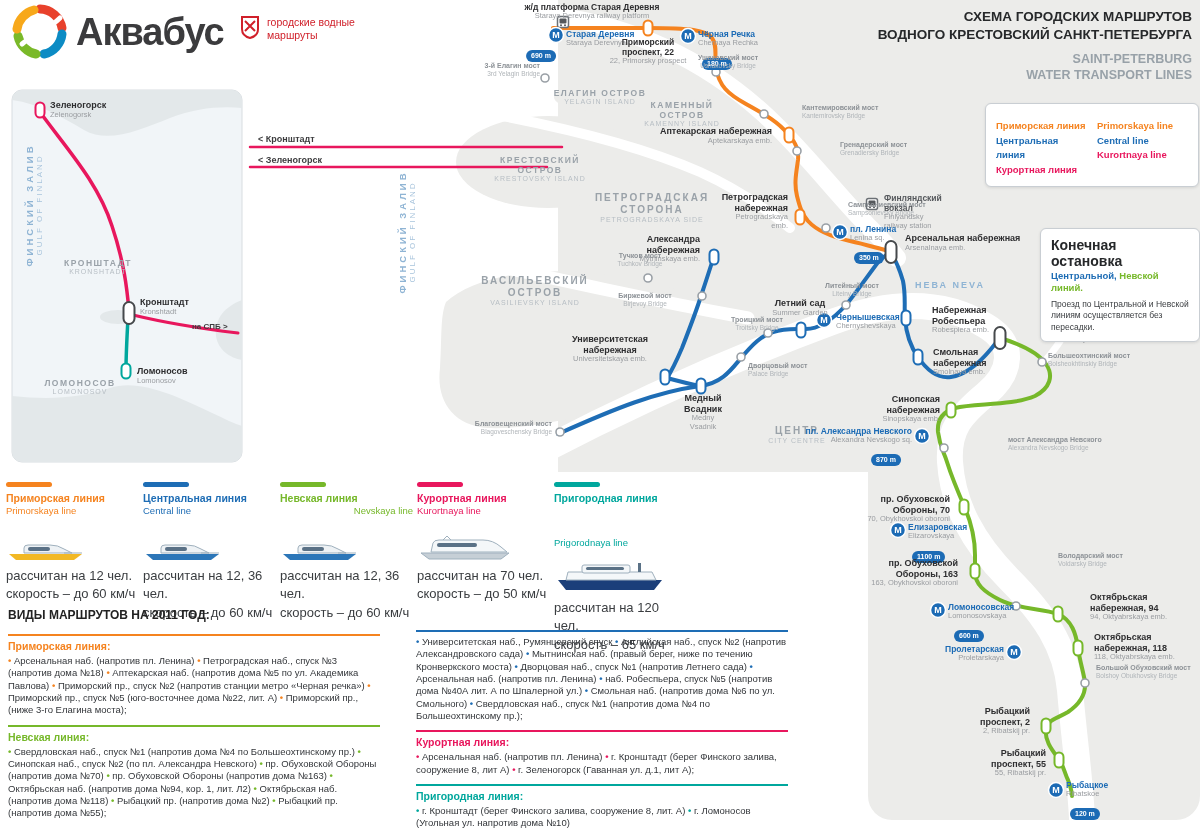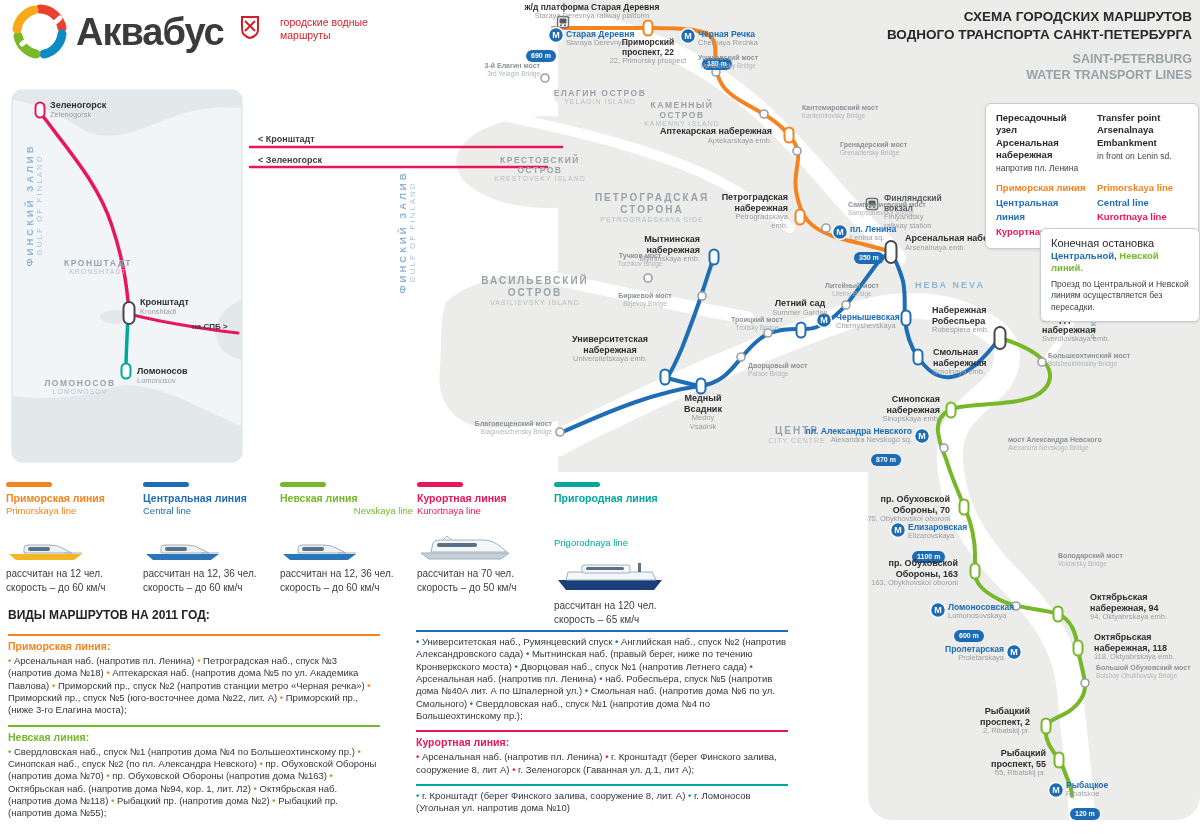--- a/index.html
+++ b/index.html
@@ -24,47 +24,47 @@
   .water{font-size:9px;font-weight:bold;color:#8fb4d4;letter-spacing:2px}
   .water-sm{font-size:8px;font-weight:bold;color:#8fb4d4;letter-spacing:1px}
   .pill{display:inline-block;background:#1c6bb5;color:#fff;font-size:7px;font-weight:bold;
         padding:1px 5px;border-radius:7px;line-height:1.4}
   .note{font-size:9px;font-weight:bold;color:#3c3c3e}
   .note-sm{font-size:8px;font-weight:bold;color:#3c3c3e}
 
   #header{position:absolute;left:0;top:0;width:1200px;height:66px}
   #logo{position:absolute;left:12px;top:4px;display:flex;align-items:center}
   #logo-text{font-size:38px;font-weight:bold;color:#3b3b3d;letter-spacing:-1px;margin-left:8px}
-  #brand-right{position:absolute;left:240px;top:14px;display:flex;gap:20px;align-items:flex-start}
+  #brand-right{position:absolute;left:240px;top:14px;display:flex;gap:7px;align-items:flex-start}
   .tagline{font-size:10.5px;color:#d0202a;line-height:1.25;padding-top:2px}
   #title-block{position:absolute;right:8px;top:8px;text-align:right}
   .t-ru{font-size:13.5px;font-weight:bold;color:#26282a;line-height:1.3}
   .t-en{font-size:12.5px;font-weight:bold;color:#98a1a8;line-height:1.3;margin-top:8px}
 
   .info-box{position:absolute;background:#fff;border:1px solid #c9ced3;border-radius:6px;
             box-shadow:0 1px 3px rgba(0,0,0,.10);padding:8px 10px}
   #transfer-box{left:985px;top:103px;width:192px}
   .tb-cols{display:flex;gap:10px}
   .tb-col{flex:1}
   .tb-title,.tb-name{font-size:9.5px;font-weight:bold;color:#26282a;line-height:1.3}
   .tb-note{font-size:8.5px;color:#43464a;margin-top:2px;line-height:1.25}
   .tb-lines{display:flex;gap:10px;margin-top:7px}
   .tb-line{font-size:9.5px;font-weight:bold;line-height:1.55}
   #terminal-box{left:1040px;top:228px;width:138px}
-  .term-title{font-size:11px;font-weight:normal;color:#26282a}
+  .term-title{font-size:14px;font-weight:bold;color:#26282a}
   .term-colored{font-size:9.5px;font-weight:bold;margin-top:1px;line-height:1.3}
   .term-body{font-size:8.5px;color:#3a3d40;margin-top:4px;line-height:1.35}
 
   #legend{position:absolute;left:6px;top:482px;display:flex}
   .lg-item{width:133px;padding-right:4px}
   .lg-bar{width:46px;height:5px;border-radius:2.5px;margin-bottom:5px}
   .lg-ru{font-size:10.5px;font-weight:bold;line-height:1.25}
   .lg-en{font-size:9.5px;line-height:1.2}
   .lg-boat{margin:8px 0 4px;height:38px;display:flex;align-items:flex-end}
-  .lg-cap{font-size:10px;color:#3a3d40;line-height:1.45}
+  .lg-cap{font-size:13px;color:#3a3d40;line-height:1.45}
 
   #routes-heading{position:absolute;left:8px;top:608px;font-size:12px;font-weight:bold;color:#222;margin:0}
   .routes-col{position:absolute;width:372px}
   #routes-col-0{left:8px;top:634px}
   #routes-col-1{left:416px;top:630px}
   .route-sec{margin-bottom:8px}
   .rule{height:2px;width:100%;margin-bottom:4px}
   .rt-title{font-size:10.5px;font-weight:bold;margin-bottom:3px}
   .rt-items{font-size:9.5px;color:#33363a;line-height:1.3;margin:0}
   .blt{font-weight:bold}
@@ -414,21 +414,21 @@
       <div class="map-label" style="left: 850px; top: 224px;">
         <span class="tl metro-ru">пл. Ленина</span>
         <span class="tl en">Lenina sq.</span>
       </div>
       <div class="map-label" style="left: 854px; top: 246px;"><span class="tl pill">350 m</span></div>
       <div class="map-label" style="left: 905px; top: 233px;">
         <span class="tl ru">Арсенальная набережная</span>
         <span class="tl en">Arsenalnaya emb.</span>
       </div>
       <div class="map-label" style="left: 700px; top: 234px; text-align: right; transform: translateX(-100%);">
-        <span class="tl ru">Мытнинская</span>
+        <span class="tl ru">Александра</span>
         <span class="tl ru">набережная</span>
         <span class="tl en">Mytninskaya emb.</span>
       </div>
       <div class="map-label" style="left: 640px; top: 252px; text-align: center; transform: translateX(-50%);">
         <span class="tl br-ru">Тучков мост</span>
         <span class="tl br-en">Tuchkov Bridge</span>
       </div>
       <div class="map-label" style="left: 645px; top: 292px; text-align: center; transform: translateX(-50%);">
         <span class="tl br-ru">Биржевой мост</span>
         <span class="tl br-en">Birjevoy Bridge</span>
@@ -579,42 +579,30 @@
         <path d="M5,7 L15,17 M15,7 L5,17" stroke="#D0202A" stroke-width="2"></path>
       </svg>
       <div class="tagline">
         <div>городские водные</div>
         <div>маршруты</div>
       </div>
     </div>
     <div id="title-block">
       <div class="t-ru">
         <div>СХЕМА ГОРОДСКИХ МАРШРУТОВ</div>
-        <div>ВОДНОГО ТРАНСПОРТА САНКТ-ПЕТЕРБУРГА</div>
+        <div>ВОДНОГО КРЕСТОВСКИЙ САНКТ-ПЕТЕРБУРГА</div>
       </div>
       <div class="t-en">
         <div>SAINT-PETERBURG</div>
         <div>WATER TRANSPORT LINES</div>
       </div>
     </div>
   </div>
 
   <div id="transfer-box" class="info-box">
-    <div class="tb-cols">
-      <div class="tb-col">
-        <div class="tb-title">Пересадочный узел</div>
-        <div class="tb-name">Арсенальная набережная</div>
-        <div class="tb-note">напротив пл. Ленина</div>
-      </div>
-      <div class="tb-col">
-        <div class="tb-title">Transfer point</div>
-        <div class="tb-name">Arsenalnaya Embankment</div>
-        <div class="tb-note">in front on Lenin sd.</div>
-      </div>
-    </div>
     <div class="tb-lines">
       <div class="tb-col" id="tb-lines-ru">
           <div class="tb-line" style="color: rgb(245, 131, 31);">Приморская линия</div>
           <div class="tb-line" style="color: rgb(30, 109, 181);">Центральная линия</div>
           <div class="tb-line" style="color: rgb(232, 23, 93);">Курортная линия</div>
         </div>
       <div class="tb-col" id="tb-lines-en">
           <div class="tb-line" style="color: rgb(245, 131, 31);">Primorskaya line</div>
           <div class="tb-line" style="color: rgb(30, 109, 181);">Central line</div>
           <div class="tb-line" style="color: rgb(232, 23, 93);">Kurortnaya line</div>
@@ -735,17 +723,18 @@
         <div class="rule" style="background: rgb(30, 109, 181);"></div>
         <p class="rt-items"><span class="blt" style="color: rgb(30, 109, 181);">• </span>Университетская наб., Румянцевский спуск <span class="blt" style="color: rgb(30, 109, 181);">• </span>Английская наб., спуск №2 (напротив Александровского сада) <span class="blt" style="color: rgb(30, 109, 181);">• </span>Мытнинская наб. (правый берег, ниже по течению Кронверкского моста) <span class="blt" style="color: rgb(30, 109, 181);">• </span>Дворцовая наб., спуск №1 (напротив Летнего сада) <span class="blt" style="color: rgb(30, 109, 181);">• </span>Арсенальная наб. (напротив пл. Ленина) <span class="blt" style="color: rgb(30, 109, 181);">• </span>наб. Робеспьера, спуск №5 (напротив дома №40А лит. А по Шпалерной ул.) <span class="blt" style="color: rgb(30, 109, 181);">• </span>Смольная наб. (напротив дома №6 по ул. Смольного) <span class="blt" style="color: rgb(30, 109, 181);">• </span>Свердловская наб., спуск №1 (напротив дома №4 по Большеохтинскому пр.); </p>
       </div>
       <div class="route-sec">
         <div class="rule" style="background: rgb(232, 23, 93);"></div>
         <div class="rt-title" style="color: rgb(232, 23, 93);">Курортная линия:</div>
         <p class="rt-items"><span class="blt" style="color: rgb(232, 23, 93);">• </span>Арсенальная наб. (напротив пл. Ленина) <span class="blt" style="color: rgb(232, 23, 93);">• </span>г. Кронштадт (берег Финского залива, сооружение 8, лит А) <span class="blt" style="color: rgb(232, 23, 93);">• </span>г. Зеленогорск (Гаванная ул. д.1, лит А); </p>
       </div>
       <div class="route-sec">
         <div class="rule" style="background: rgb(0, 167, 157);"></div>
+        <div class="rt-title" style="color: rgb(0, 167, 157);">Пригородная линия:</div>
         <p class="rt-items"><span class="blt" style="color: rgb(0, 167, 157);">• </span>г. Кронштадт (берег Финского залива, сооружение 8, лит. А) <span class="blt" style="color: rgb(0, 167, 157);">• </span>г. Ломоносов (Угольная ул. напротив дома №10) </p>
       </div>
     </div>
 
 </div>
 
 </body></html>

